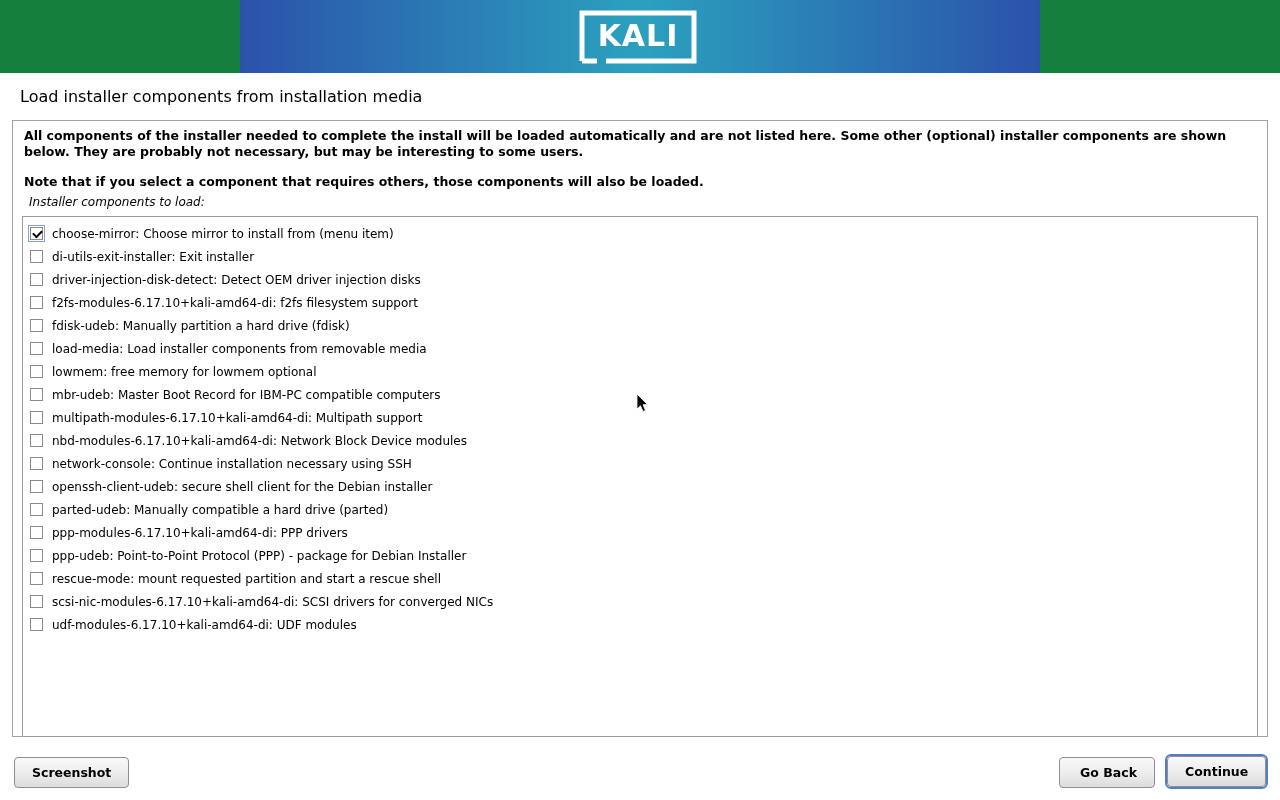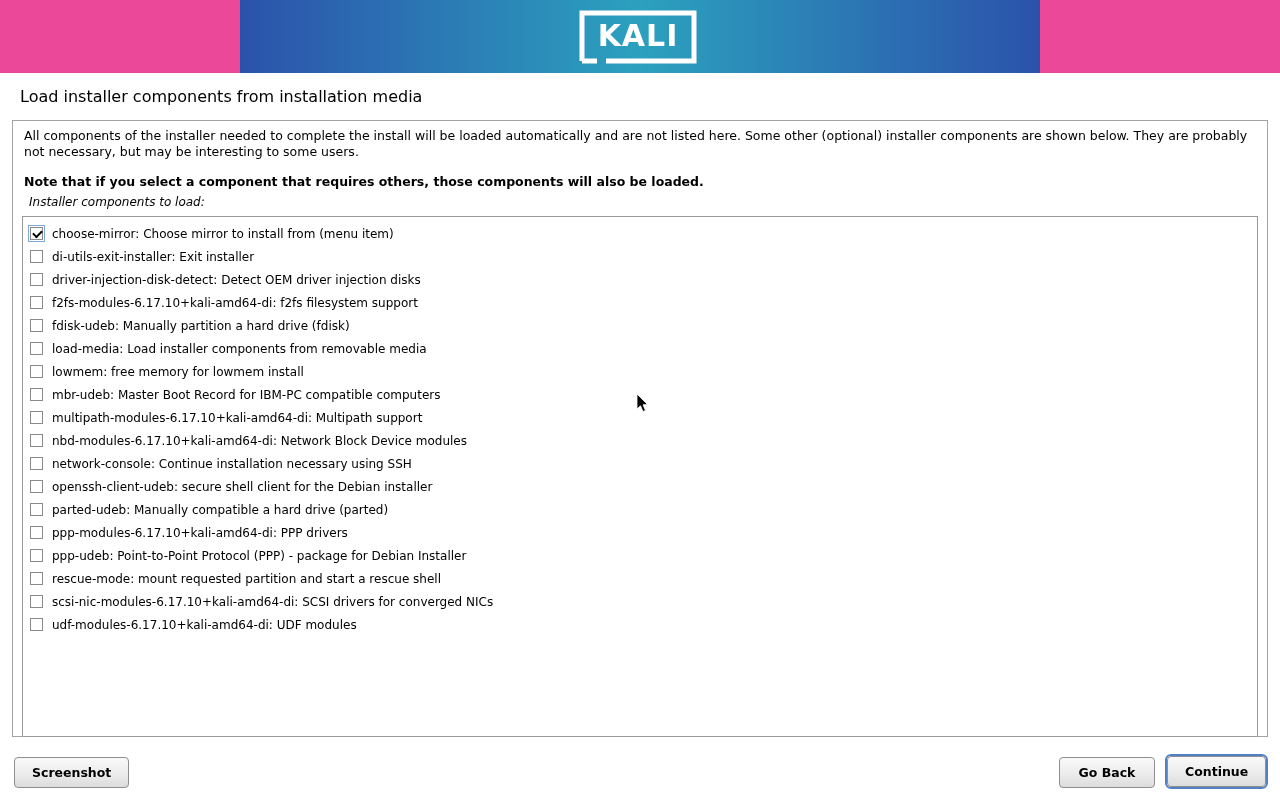--- a/index.html
+++ b/index.html
@@ -8,21 +8,21 @@
     background: #ffffff;
     font-family: "DejaVu Sans", sans-serif;
     color: #000000;
     position: relative;
   }
 
   
   .banner {
     position: absolute; top: 0; left: 0;
     width: 1280px; height: 73px;
-    background: #ec4899;
+    background: #15803d;
   }
   .banner-gradient {
     position: absolute; top: 0; left: 240px;
     width: 800px; height: 73px;
     background: linear-gradient(to right, #2b52ab 0%, #2ba1be 50%, #2b52ab 100%);
   }
   .kali-logo {
     position: absolute; top: 9px; left: 578px;
     width: 120px; height: 56px;
   }
@@ -43,21 +43,21 @@
 
   
   .frame {
     position: absolute; top: 120px; left: 12px;
     width: 1256px; height: 617px;
     border: 1px solid #a3a3a3;
     background: #ffffff;
     padding: 6px 9px;
   }
   .intro {
-    font-size: 12.5px; font-weight: normal; line-height: 15.5px;
+    font-size: 12.5px; font-weight: bold; line-height: 15.5px;
     margin: 1px 0 0 2px;
   }
   .note {
     font-size: 12.5px; font-weight: bold; line-height: 15px;
     margin: 15px 0 0 2px;
   }
   .list-label {
     font-size: 12px; font-style: italic;
     margin: 6px 0 7px 7px;
   }
@@ -104,20 +104,21 @@
   .btn {
     position: absolute;
     height: 31px;
     border: 1px solid #8f8f8f;
     border-radius: 4px;
     background: linear-gradient(to bottom, #f9f9f9 0%, #ececec 55%, #dcdcdc 100%);
     font-family: "DejaVu Sans", sans-serif;
     font-size: 12.5px; font-weight: bold;
     color: #000;
     padding: 0 17px;
+    text-align: right;
   }
   .btn-screenshot { left: 14px; top: 757px; }
   .btn-goback { left: 1059px; top: 757px; width: 96px; }
   .btn-continue {
     left: 1167px; top: 756px; width: 99px;
     outline: 2px solid #5180c7;
     outline-offset: 0px;
   }
 
   
@@ -168,21 +169,21 @@
       <div class="row">
         <span class="checkbox"></span>
         <span class="row-label">fdisk-udeb: Manually partition a hard drive (fdisk)</span>
       </div>
       <div class="row">
         <span class="checkbox"></span>
         <span class="row-label">load-media: Load installer components from removable media</span>
       </div>
       <div class="row">
         <span class="checkbox"></span>
-        <span class="row-label">lowmem: free memory for lowmem install</span>
+        <span class="row-label">lowmem: free memory for lowmem optional</span>
       </div>
       <div class="row">
         <span class="checkbox"></span>
         <span class="row-label">mbr-udeb: Master Boot Record for IBM-PC compatible computers</span>
       </div>
       <div class="row">
         <span class="checkbox"></span>
         <span class="row-label">multipath-modules-6.17.10+kali-amd64-di: Multipath support</span>
       </div>
       <div class="row">

